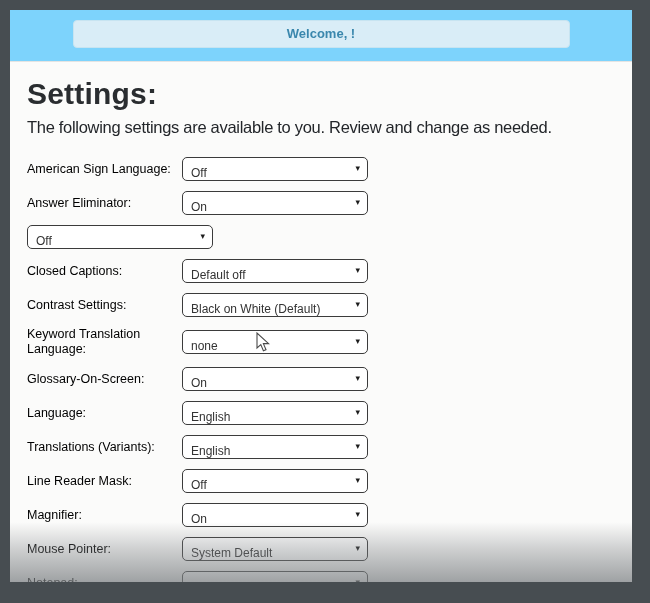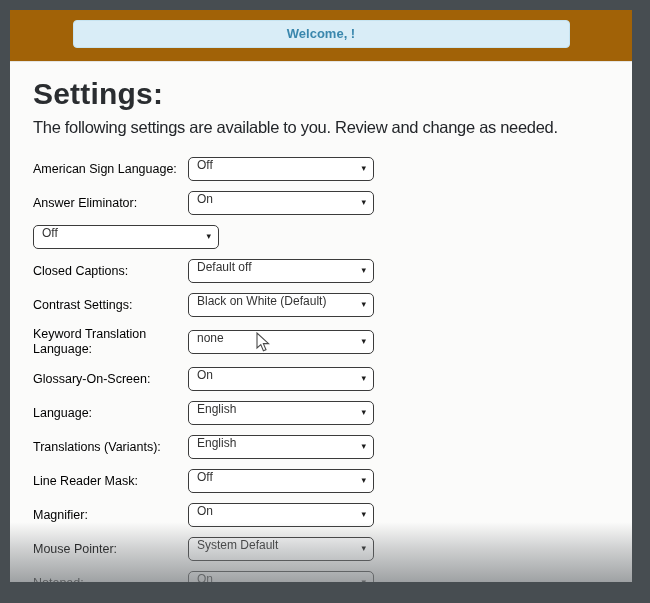--- a/index.html
+++ b/index.html
@@ -19,41 +19,41 @@
     left: 10px;
     top: 10px;
     width: 622px;
     height: 572px;
     background: #fbfbfa;
     overflow: hidden;
   }
 
   .page-header {
     height: 52px;
-    background: #a16207;
+    background: #7dd3fc;
     border-bottom: 1px solid #e4e4e3;
     padding-top: 10px;
   }
 
   .welcome-banner {
     width: 497px;
     height: 28px;
     margin: 0 auto;
     background: #d9edf7;
     border: 1px solid #c7e4f1;
     border-radius: 4px;
     text-align: center;
     line-height: 26px;
     font-size: 13px;
     font-weight: bold;
     color: #3a87ad;
   }
 
   .main {
-    padding: 0 23px;
+    padding: 0 17px;
   }
 
   .page-title {
     margin-top: 15px;
     font-size: 30px;
     line-height: 34px;
     font-weight: bold;
     color: #2a2d30;
     letter-spacing: 0.2px;
   }
@@ -87,21 +87,21 @@
   }
 
   .setting-select {
     position: relative;
     width: 186px;
     height: 24px;
     background: #ffffff;
     border: 1.5px solid #3b3b3b;
     border-radius: 5px;
     display: flex;
-    align-items: flex-start;
+    align-items: flex-end;
     padding: 0 18px 0 8px;
     font-size: 12px;
     color: #333333;
     cursor: default;
   }
 
   .select-caret {
     position: absolute;
     right: 7px;
     top: 50%;

